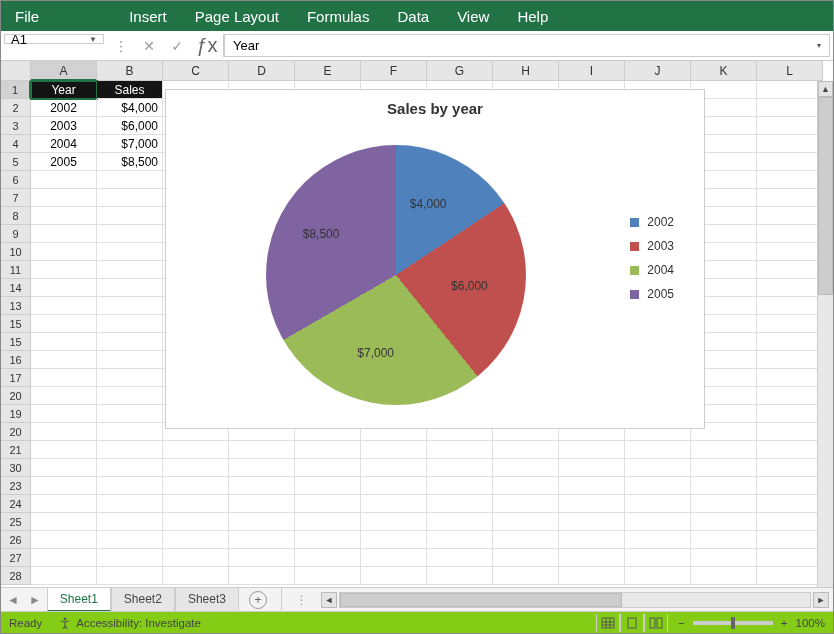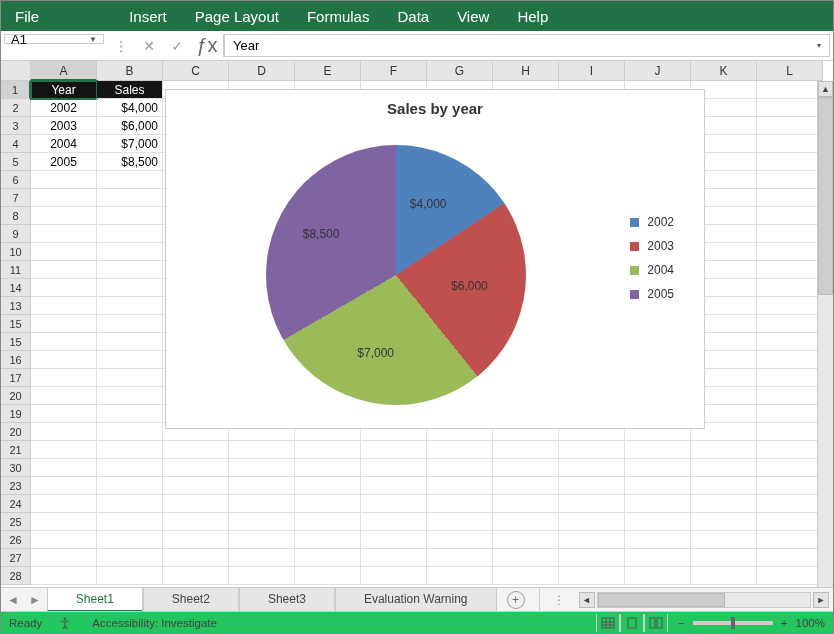--- a/index.html
+++ b/index.html
@@ -42,37 +42,37 @@
 .chart-title { text-align: center; font-weight: bold; font-size: 15px; margin-top: 10px; color: #333; }
 .pie-wrap { position: absolute; left: 100px; top: 55px; width: 260px; height: 260px; }
 .pie { width: 260px; height: 260px; border-radius: 50%; }
 .pie-label { position: absolute; font-size: 12px; color: #333; font-weight: 500; }
 .legend { position: absolute; right: 30px; top: 125px; }
 .legend-item { display: flex; align-items: center; gap: 8px; font-size: 12px; margin-bottom: 10px; color: #333; }
 .legend-sw { width: 9px; height: 9px; }
 
 .sheet-tabs { position: absolute; bottom: 22px; left: 0; right: 0; height: 24px; background: #f3f3f3; border-top: 1px solid #ccc; display: flex; align-items: center; font-size: 12px; }
 .nav-arrows { display: flex; padding: 0 6px; gap: 10px; color: #888; }
-.sheet-tab { padding: 4px 28px; background: #e6e6e6; border: 1px solid #ccc; border-bottom: none; margin-top: 0; cursor: pointer; color: #444; }
+.sheet-tab { padding: 4px 12px; background: #e6e6e6; border: 1px solid #ccc; border-bottom: none; margin-top: 0; cursor: pointer; color: #444; }
 .sheet-tab.active { background: #fff; border-bottom: 2px solid #217346; color: #217346; font-weight: 500; }
 .add-sheet { margin-left: 10px; width: 18px; height: 18px; border: 1px solid #999; border-radius: 50%; display: flex; align-items: center; justify-content: center; font-size: 12px; color: #666; }
 .tab-spacer { flex: 0 0 40px; border-left: 1px solid #ccc; height: 100%; margin-left: 14px; }
 .hscroll { flex: 1; display: flex; align-items: center; padding: 0 4px 0 0; gap: 2px; }
 .hscroll .arrow { width: 16px; height: 16px; background: #e4e4e4; border: 1px solid #bbb; display: flex; align-items: center; justify-content: center; font-size: 9px; color: #444; }
 .hscroll .track { flex: 1; height: 16px; background: #e8e8e8; border: 1px solid #ccc; position: relative; }
 .hscroll .thumb { position: absolute; left: 0; top: 0; bottom: 0; width: 60%; background: #cdcdcd; border: 1px solid #bbb; }
 
 .vscroll { position: absolute; right: 0; top: 20px; bottom: 0; width: 16px; background: #f0f0f0; border-left: 1px solid #ccc; }
 .vscroll .arrow { height: 16px; background: #e4e4e4; border: 1px solid #bbb; display: flex; align-items: center; justify-content: center; font-size: 9px; color: #444; }
 .vscroll .track { position: absolute; top: 16px; bottom: 16px; left: 0; right: 0; background: #e8e8e8; }
 .vscroll .thumb { position: absolute; top: 0; left: 0; right: 0; height: 40%; background: #cdcdcd; border: 1px solid #bbb; }
 .vscroll .arrow.bot { position: absolute; bottom: 0; left: 0; right: 0; }
 
-.status-bar { position: absolute; bottom: 0; left: 0; right: 0; height: 22px; background: #22c55e; border-top: 1px solid #ccc; display: flex; align-items: center; font-size: 11.5px; color: #444; padding: 0 8px; }
-.status-bar .acc { margin-left: 16px; display: flex; align-items: center; gap: 20px; }
+.status-bar { position: absolute; bottom: 0; left: 0; right: 0; height: 22px; background: #84cc16; border-top: 1px solid #ccc; display: flex; align-items: center; font-size: 11.5px; color: #444; padding: 0 8px; }
+.status-bar .acc { margin-left: 16px; display: flex; align-items: center; gap: 4px; }
 .status-bar .views { margin-left: auto; display: flex; gap: 0; }
 .status-bar .view-btn { width: 24px; height: 18px; border-left: 1px solid #ccc; border-right: 1px solid #ccc; display: flex; align-items: center; justify-content: center; font-size: 10px; }
 .status-bar .zoom { display: flex; align-items: center; gap: 8px; margin-left: 10px; }
 .zoom-slider { width: 80px; height: 4px; background: #ccc; position: relative; }
 .zoom-slider .knob { position: absolute; left: 50%; top: -4px; width: 4px; height: 12px; background: #666; transform: translateX(-50%); }
 </style>
 </head>
 <body>
 
 <div class="ribbon">
@@ -586,21 +586,20 @@
 
 <div class="sheet-tabs">
   <div class="nav-arrows">
     <span>◄</span>
     <span>►</span>
   </div>
   <div id="sheettabs" style="display:flex">
       <div class="sheet-tab active">Sheet1</div>
       <div class="sheet-tab">Sheet2</div>
       <div class="sheet-tab">Sheet3</div>
-      <div class="sheet-tab">Evaluation Warning</div>
     </div>
   <div class="add-sheet">+</div>
   <div class="tab-spacer" style="display:flex;align-items:center;justify-content:center;color:#999">⋮</div>
   <div class="hscroll">
     <div class="arrow">◄</div>
     <div class="track">
         <div class="thumb"></div>
       </div>
     <div class="arrow">►</div>
   </div>

